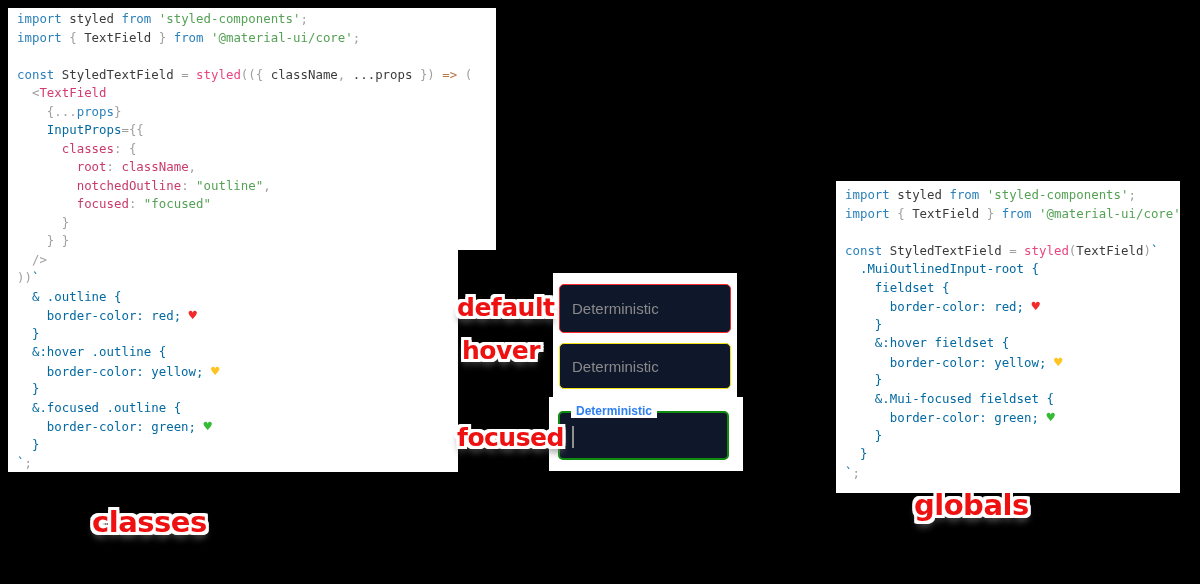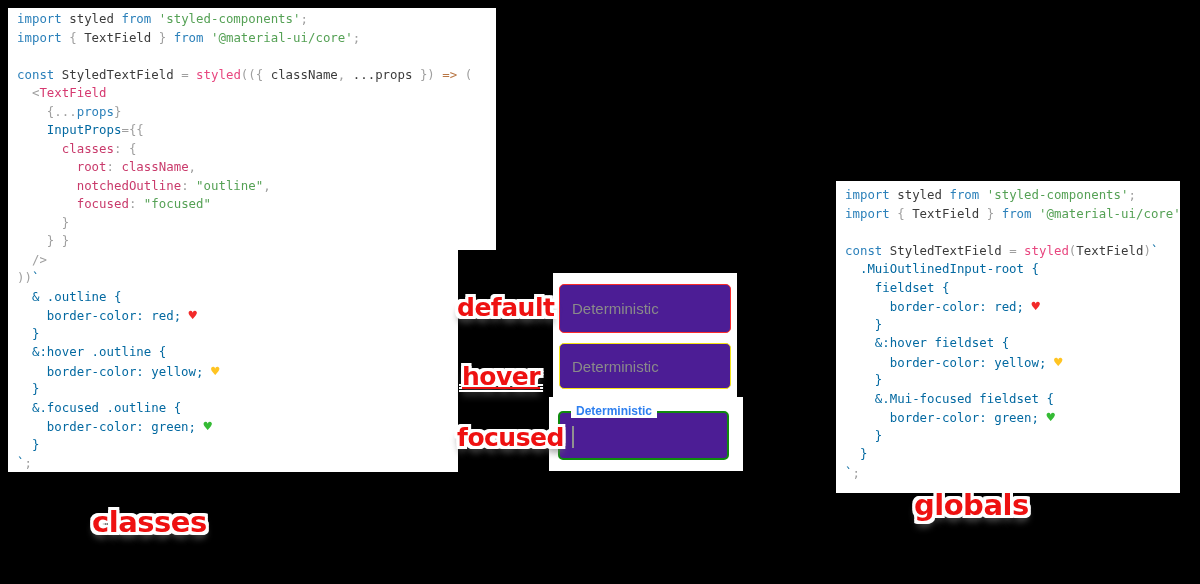--- a/index.html
+++ b/index.html
@@ -19,42 +19,42 @@
   .tok-grn{color:#0369a1;}
   .tok-fn{color:#e8467f;}
   .tok-cmp{color:#d63970;}
   .tok-prop{color:#c93a6b;}
   .tok-ar{color:#b97745;}
   .tok-hr{color:#f22a2a;font-size:14px;}
   .tok-hy{color:#ffc422;font-size:14px;}
   .tok-hg{color:#35bb35;font-size:14px;}
 
   
-  .mui-field{position:absolute;background:#4c1d95;border-radius:5px;box-sizing:border-box;
+  .mui-field{position:absolute;background:#0f172a;border-radius:5px;box-sizing:border-box;
              display:flex;align-items:center;padding-left:12px;
              font-family:"Liberation Sans",sans-serif;font-size:15px;color:#8a8a8a;}
   .field-default{left:559px;top:284px;width:172px;height:49px;border:1.5px solid #fb2b2b;}
   .field-hover{left:559px;top:343px;width:172px;height:46px;border:1.5px solid #f5e414;}
   .field-focused{left:558px;top:411px;width:171px;height:49px;border:2px solid #0f8b0f;}
   .notch-label{position:absolute;top:-9px;left:11px;background:#fff;padding:0 5px;
                font-size:12px;font-weight:bold;color:#2d7ff0;line-height:14px;}
   .caret{position:absolute;left:12px;top:13px;width:2px;height:22px;background:#909090;}
 
   
   .outlined-label{position:absolute;font-family:"DejaVu Sans",sans-serif;font-weight:bold;
     color:#ee1111;letter-spacing:-0.5px;
     text-shadow:
       -3px -3px 0 #fff, 3px -3px 0 #fff, -3px 3px 0 #fff, 3px 3px 0 #fff,
       -3px 0 0 #fff, 3px 0 0 #fff, 0 -3px 0 #fff, 0 3px 0 #fff,
       -2px -3px 0 #fff, 2px -3px 0 #fff, -2px 3px 0 #fff, 2px 3px 0 #fff,
       0 6px 7px rgba(110,110,110,.95);}
   .lbl-state{font-size:25px;}
   .lbl-caption{font-size:29px;}
   .lbl-default{left:457px;top:293px;}
-  .lbl-hover{left:462px;top:362px;text-decoration:underline;}
+  .lbl-hover{left:462px;top:336px;}
   .lbl-focused{left:457px;top:423px;}
   .lbl-classes{left:92px;top:505px;}
   .lbl-globals{left:914px;top:488px;}
 </style>
 </head>
 <body>
 
 <div id="stage">
 
   <div class="white-panel" style="left:8px;top:8px;width:488px;height:242px;"></div>

